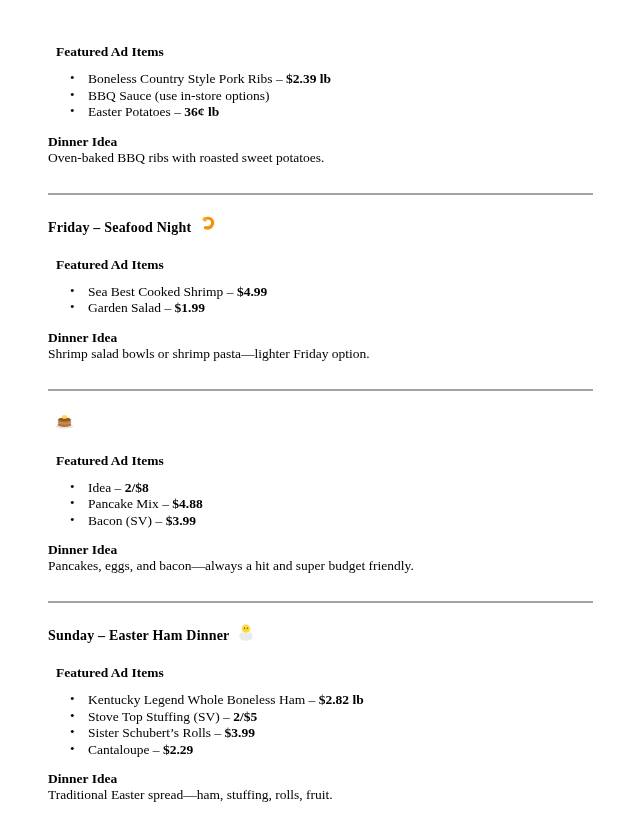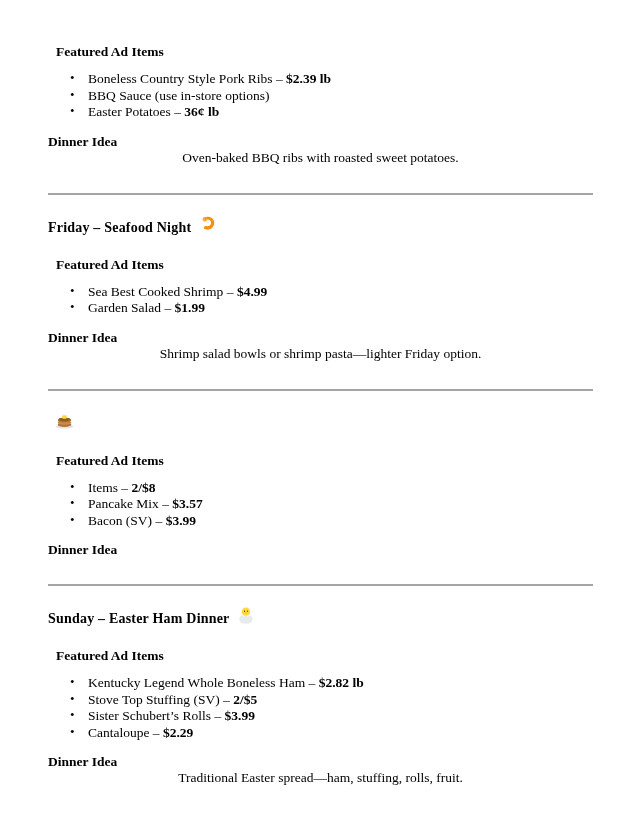--- a/index.html
+++ b/index.html
@@ -42,21 +42,20 @@
   .dinner-label {
     font-size: 13.5px;
     font-weight: bold;
     margin: 13px 0 0 0;
     line-height: 15px;
   }
   .dinner-text {
     font-size: 13.5px;
     margin: 1px 0 0 0;
     line-height: 16px;
-    text-align: center;
   }
   hr.divider {
     border: none;
     height: 2px;
     background: #a4a4a4;
     margin: 27px 0 0 0;
   }
   h1.day-heading {
     font-size: 14px;
     font-weight: bold;
@@ -130,32 +129,33 @@
         <ellipse cx="10" cy="12" rx="7.2" ry="2.4" fill="#C98B4B"></ellipse>
         <ellipse cx="10" cy="9.6" rx="7.2" ry="2.4" fill="#B5733B"></ellipse>
         <ellipse cx="10" cy="8.8" rx="6" ry="2" fill="#8C5A2B"></ellipse>
         <rect x="7.6" y="4.6" width="4.8" height="3.6" rx="1" fill="#FFD83D"></rect>
       </svg>
     </h1>
     <p class="fai-label">Featured Ad Items</p>
     <ul class="items">
       <li>
         <span class="bullet">•</span>
-        <span>Items – </span><strong>2/$8</strong>
+        <span>Idea – </span><strong>2/$8</strong>
       </li>
       <li>
         <span class="bullet">•</span>
-        <span>Pancake Mix – </span><strong>$3.57</strong>
+        <span>Pancake Mix – </span><strong>$4.88</strong>
       </li>
       <li>
         <span class="bullet">•</span>
         <span>Bacon (SV) – </span><strong>$3.99</strong>
       </li>
     </ul>
     <p class="dinner-label">Dinner Idea</p>
+    <p class="dinner-text">Pancakes, eggs, and bacon—always a hit and super budget friendly.</p>
   </section>
 
   <section>
     <hr class="divider">
     <h1 class="day-heading">
       <span>Sunday – Easter Ham Dinner</span><svg class="emoji" viewBox="0 0 20 20">
         <circle cx="9.4" cy="6" r="4.5" fill="#FFD93B"></circle>
         <circle cx="7.9" cy="5.4" r=".6" fill="#3a2a20"></circle>
         <circle cx="10.9" cy="5.4" r=".6" fill="#3a2a20"></circle>
         <path d="M8.7 6.8 L10.1 6.8 L9.4 8 Z" fill="#F4900C"></path>

